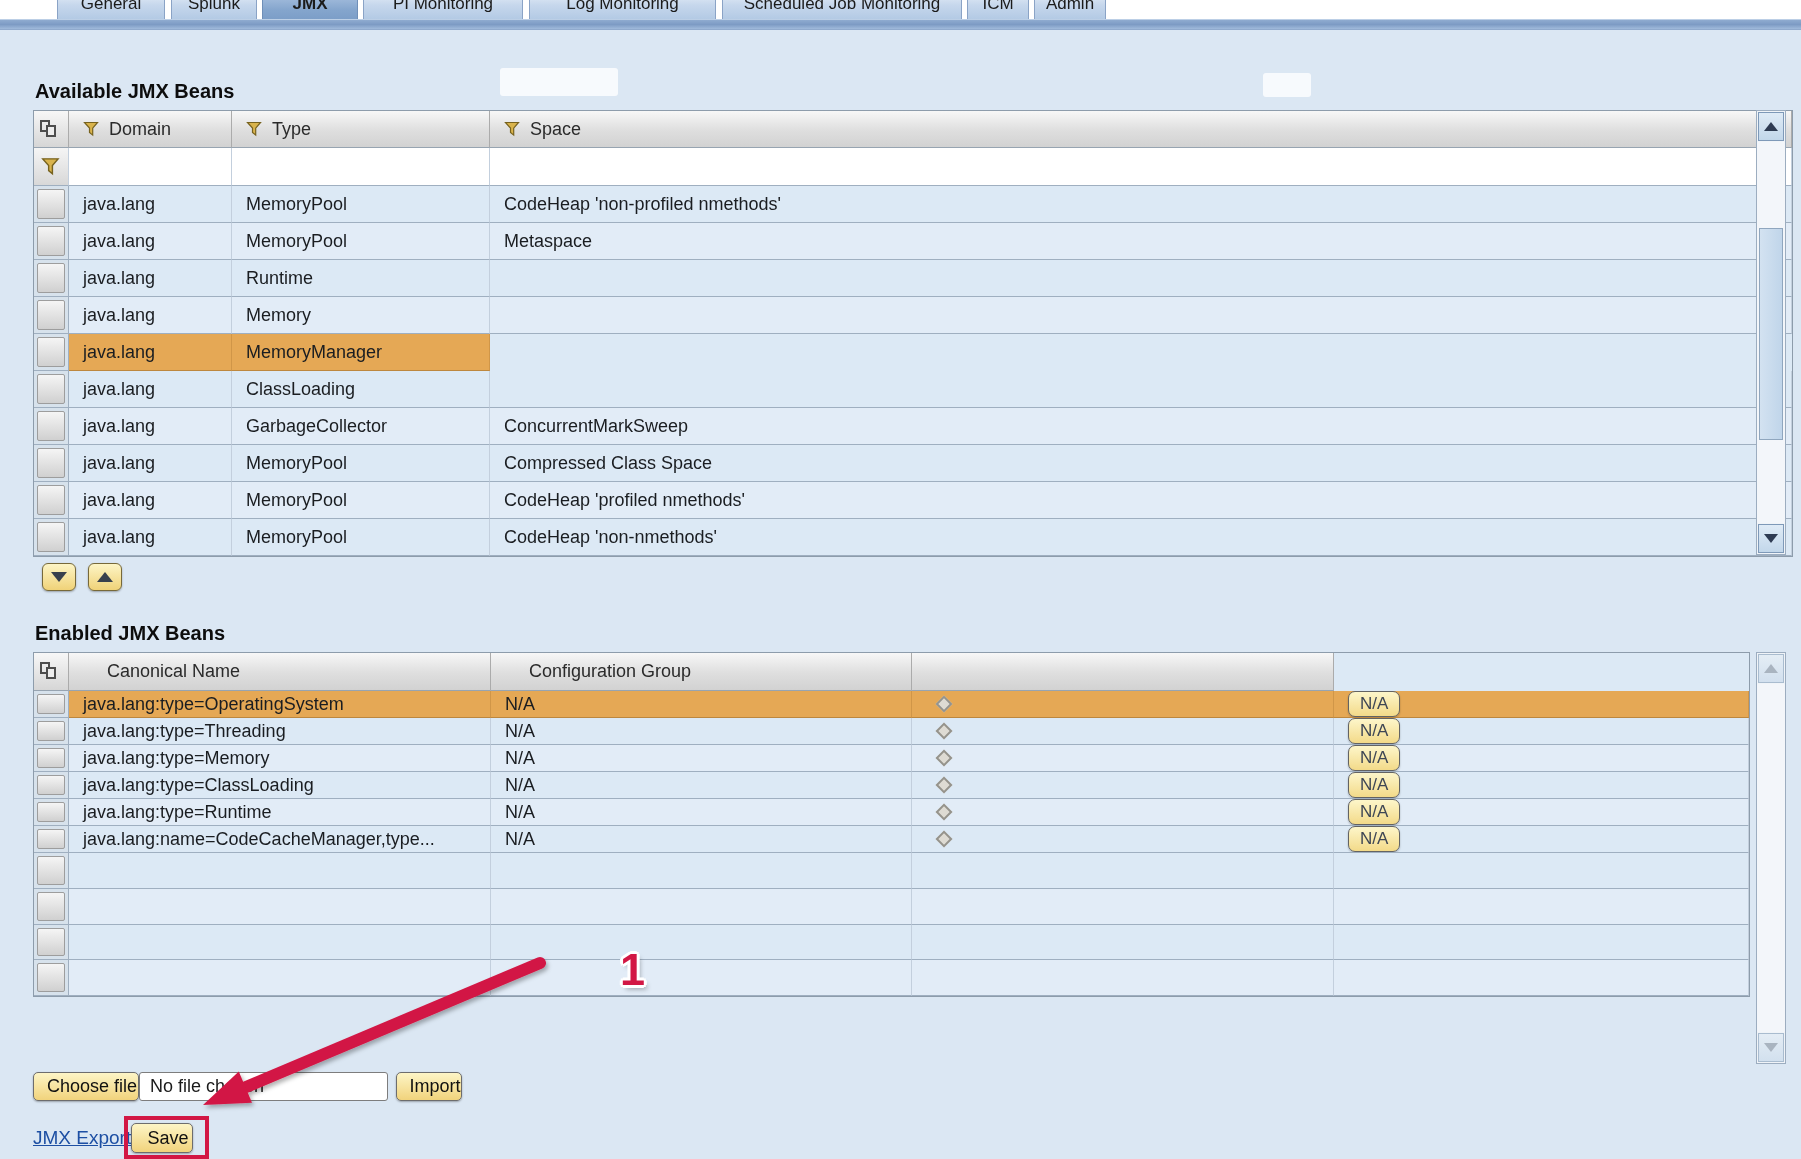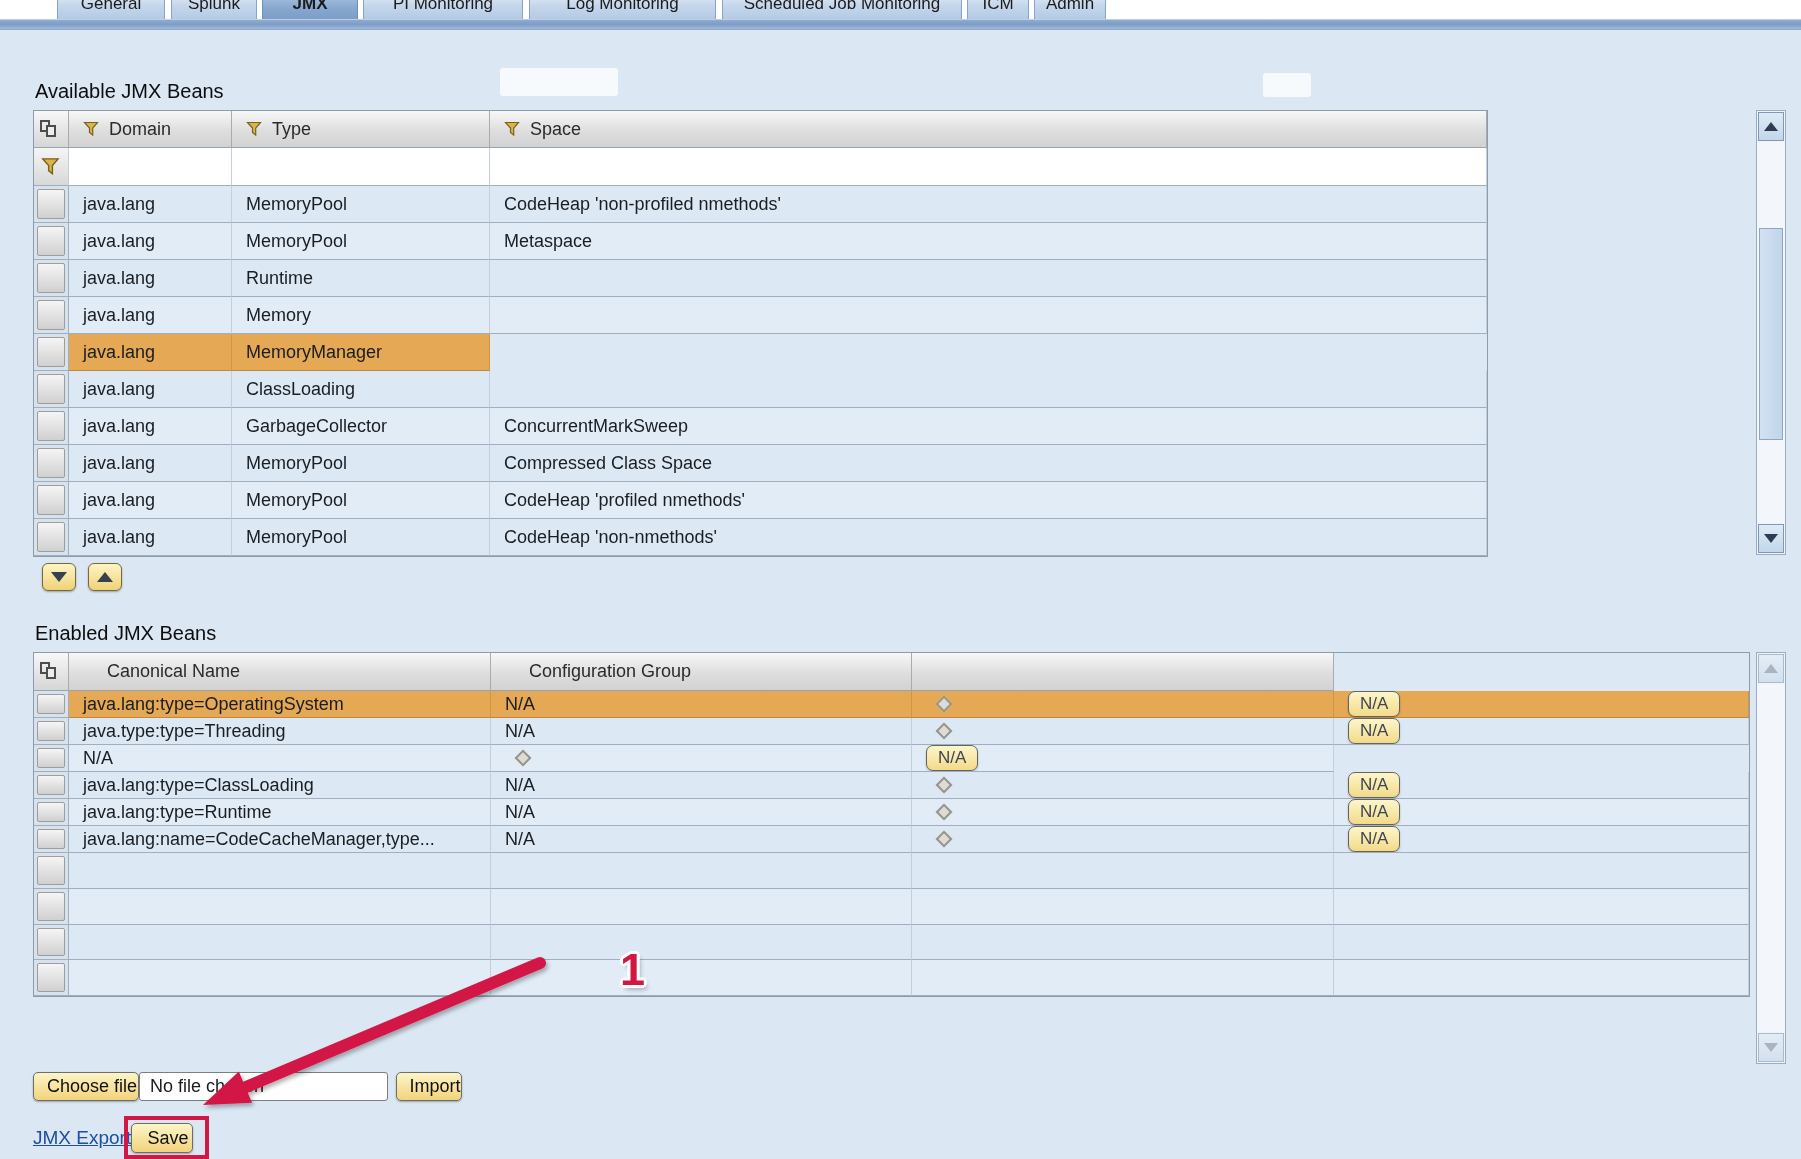--- a/index.html
+++ b/index.html
@@ -14,21 +14,21 @@
        display:flex;align-items:center;justify-content:center;font-size:17px;color:#1b1b1b;
        box-shadow:inset 0 1px 0 #ffffff;}
   .tab.selected{background:linear-gradient(#b9cde7,#84a5cd 70%,#7b9dc7);font-weight:bold;border-color:#6f8fb8;}
   .bluebar{position:absolute;top:19px;left:0;width:100%;height:11px;
            background:linear-gradient(#8fabd0,#7d9bc4 50%,#a0badb);
            border-top:1px solid #bccfe6;border-bottom:1px solid #90aacd;}
   .content-bg{position:absolute;left:0;top:30px;right:0;bottom:0;background:#dbe7f3;}
   .patch{position:absolute;background:rgba(255,255,255,.78);border-radius:3px;}
 
   
-  .sec-title{position:absolute;font-size:20px;font-weight:normal;color:#0d0d0d;}
+  .sec-title{position:absolute;font-size:20px;font-weight:bold;color:#0d0d0d;}
 
   
   .tbl{position:absolute;border:1px solid #8d9cab;background:#dce9f5;}
   .row{display:grid;}
   .t1 .row{grid-template-columns:35px 163px 258px 1fr;height:37px;}
   .t1 .row.filter{height:38px;}
   .t2 .row{grid-template-columns:35px 422px 421px 422px 1fr;height:27px;}
   .t2 .row.hdr{height:38px;border-radius:16px;}
   .t2 .row.empty{height:35.75px;}
   .cell{border-right:1px solid #c3cfdd;border-bottom:1px solid #9fafc0;display:flex;align-items:center;
@@ -141,21 +141,21 @@
         <span>Admin</span>
       </div>
   </div>
   <div class="bluebar"></div>
   <div class="content-bg"></div>
   <div class="patch" style="left:500px;top:68px;width:118px;height:28px;"></div>
   <div class="patch" style="left:1263px;top:73px;width:48px;height:24px;"></div>
 
   <div class="sec-title" style="left:35px;top:80px;">Available JMX Beans</div>
 
-  <div class="tbl t1" style="left:33px;top:110px;width:1455px;">
+  <div class="tbl t1" style="left:33px;top:110px;width:1760px;">
     <div class="row hdr">
       <div class="cell selcell" style="justify-content:center;padding-left:0;background:linear-gradient(#f7f7f7,#d6d6d6);">
         <span class="selall">
             <i class="b"></i>
             <i class="f"></i>
           </span>
       </div>
       <div class="cell">
           <svg class="funnel">
             <use href="#funnel"></use>
@@ -321,33 +321,34 @@
           <span class="diamond"></span>
         </div>
       <div class="cell">
           <button class="nabtn">N/A</button>
         </div>
     </div>
     <div class="row">
       <div class="selcell">
           <div class="selbtn"></div>
         </div>
-      <div class="cell">java.type:type=Threading</div>
-      <div class="cell">N/A</div>
-      <div class="cell">
-          <span class="diamond"></span>
-        </div>
-      <div class="cell">
-          <button class="nabtn">N/A</button>
-        </div>
-    </div>
-    <div class="row alt">
-      <div class="selcell">
-          <div class="selbtn"></div>
-        </div>
+      <div class="cell">java.lang:type=Threading</div>
+      <div class="cell">N/A</div>
+      <div class="cell">
+          <span class="diamond"></span>
+        </div>
+      <div class="cell">
+          <button class="nabtn">N/A</button>
+        </div>
+    </div>
+    <div class="row alt">
+      <div class="selcell">
+          <div class="selbtn"></div>
+        </div>
+      <div class="cell">java.lang:type=Memory</div>
       <div class="cell">N/A</div>
       <div class="cell">
           <span class="diamond"></span>
         </div>
       <div class="cell">
           <button class="nabtn">N/A</button>
         </div>
     </div>
     <div class="row">
       <div class="selcell">

